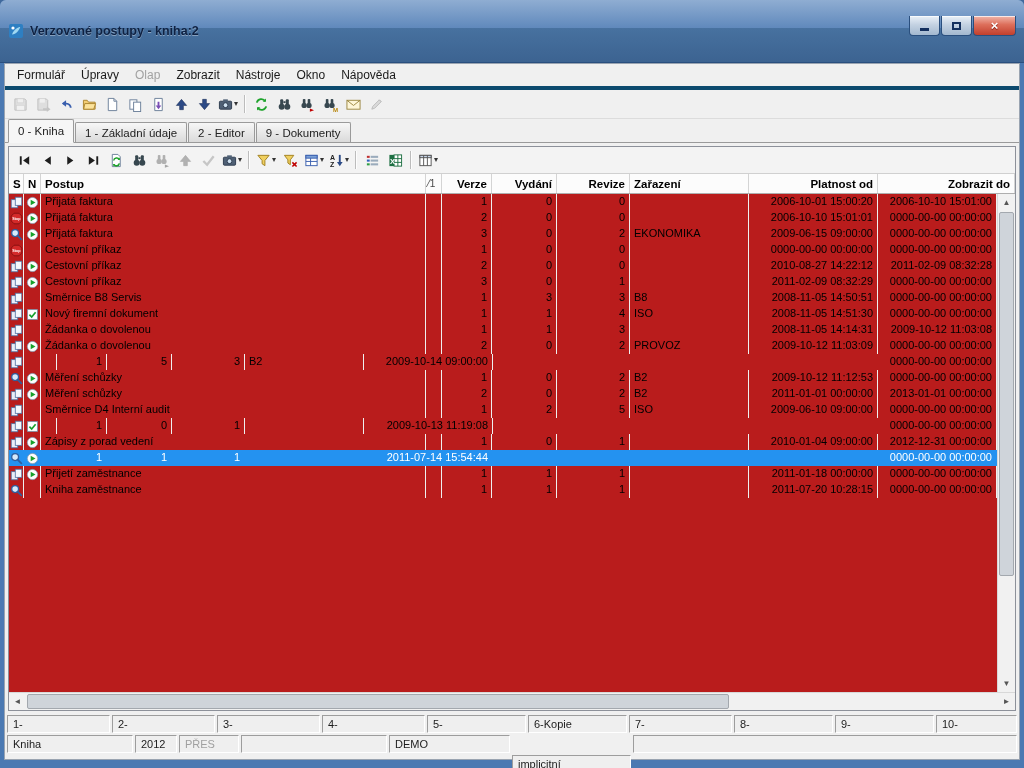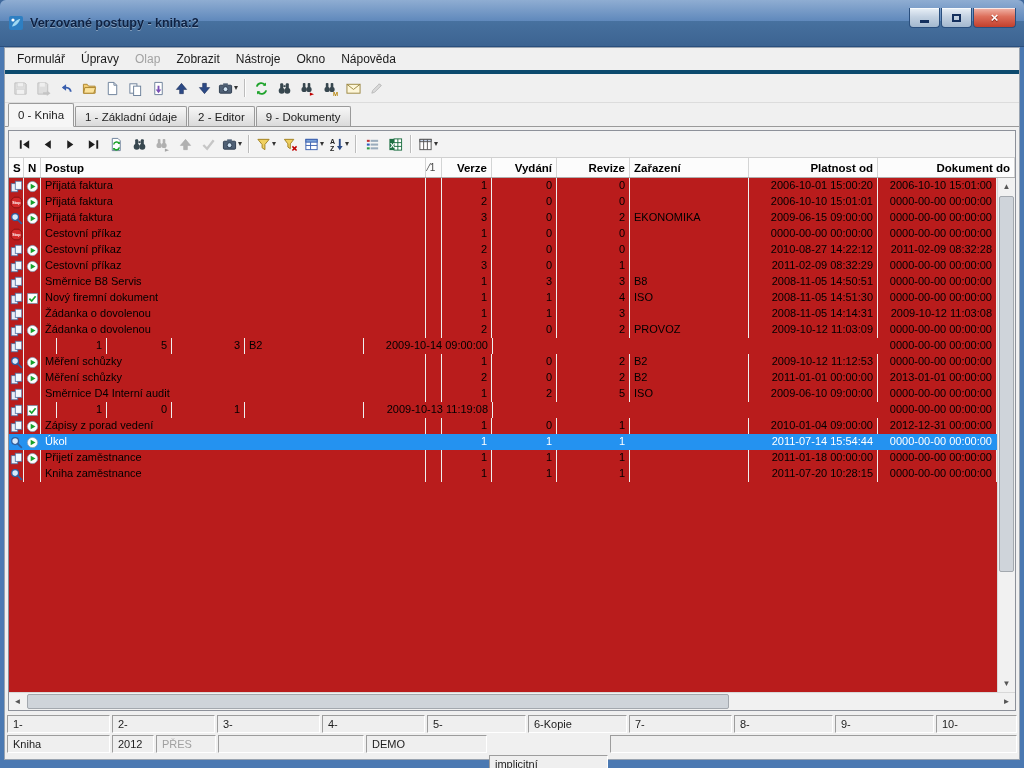--- a/index.html
+++ b/index.html
@@ -8,21 +8,21 @@
     font-family:"Liberation Sans","DejaVu Sans",sans-serif;
     background:#40699c;
   }
   .window{
     position:absolute;inset:0;display:flex;flex-direction:column;
     background:#4b79b2;border-radius:6px 6px 0 0;overflow:hidden;
   }
   
   .titlebar{
     height:30px;flex:0 0 30px;display:flex;align-items:center;gap:6px;
-    padding:8px 8px;background:linear-gradient(#8fadd2,#6089bc 45%,#47719f 46%,#3c6391);
+    padding:16px 8px;background:linear-gradient(#8fadd2,#6089bc 45%,#47719f 46%,#3c6391);
     border-bottom:1px solid #2a4f7e;
   }
   .app-icon{width:16px;height:16px;display:inline-flex;}
   .title-text{font-size:12.5px;font-weight:bold;color:#0e2142;text-shadow:0 1px 0 rgba(255,255,255,.35);}
   .caption-buttons{margin-left:auto;display:flex;gap:1px;align-self:flex-start;}
   .cap-btn{
     width:29px;height:19px;display:flex;align-items:center;justify-content:center;
     border:1px solid #2a4f7e;border-top:none;border-radius:0 0 4px 4px;
     background:linear-gradient(#eaf1f8,#c4d2e2 45%,#a3b8cf);
     box-shadow:inset 0 1px 0 rgba(255,255,255,.7);
@@ -439,21 +439,21 @@
         <div class="grid-header" id="grid-header">
             <div class="hcell a-left" style="width: 15px;">S</div>
             <div class="hcell a-left" style="width: 17px;">N</div>
             <div class="hcell a-left" style="width: 385px;">Postup</div>
             <div class="hcell a-left sortcell" style="width: 16px;">⁄1</div>
             <div class="hcell a-right" style="width: 50px;">Verze</div>
             <div class="hcell a-right" style="width: 65px;">Vydání</div>
             <div class="hcell a-right" style="width: 73px;">Revize</div>
             <div class="hcell a-left" style="width: 119px;">Zařazení</div>
             <div class="hcell a-right" style="width: 129px;">Platnost od</div>
-            <div class="hcell a-right" style="width: 112px;">Dokument do</div>
+            <div class="hcell a-right" style="width: 112px;">Zobrazit do</div>
           </div>
         <div class="grid-body-wrap">
           <div class="grid-body" id="grid-body">
               <div class="row">
                 <div class="cell a-left icon-cell" style="width: 15px;">
                   <span class="row-ic">
                     <svg viewBox="0 0 16 16" width="13" height="13" aria-hidden="true">
                       <rect x="1.5" y="4.5" width="8" height="10" fill="#e8eef8" stroke="#4f6fa0"></rect>
                       <rect x="6.5" y="1.5" width="8" height="10" fill="#f4f8fd" stroke="#4f6fa0"></rect>
                     </svg>
@@ -839,21 +839,20 @@
                   </span>
                 </div>
                 <div class="cell a-left icon-cell" style="width: 17px;">
                   <span class="row-ic">
                     <svg viewBox="0 0 16 16" width="13" height="13" aria-hidden="true">
                       <circle cx="8" cy="8" r="6.3" fill="#fdfdfd" stroke="#8fa3b8"></circle>
                       <path d="M5.8 4.6v6.8l5.9-3.4z" fill="#17a02b"></path>
                     </svg>
                   </span>
                 </div>
-                <div class="cell a-left" style="width: 385px;">Úkol</div>
                 <div class="cell a-left" style="width: 16px;"></div>
                 <div class="cell a-right" style="width: 50px;">1</div>
                 <div class="cell a-right" style="width: 65px;">1</div>
                 <div class="cell a-right" style="width: 73px;">1</div>
                 <div class="cell a-left" style="width: 119px;"></div>
                 <div class="cell a-right" style="width: 129px;">2011-07-14 15:54:44</div>
                 <div class="cell a-right" style="width: 112px;">0000-00-00 00:00:00</div>
               </div>
               <div class="row">
                 <div class="cell a-left icon-cell" style="width: 15px;">
@@ -926,21 +925,21 @@
           <div class="scell" style="width: 103px;">3-</div>
           <div class="scell" style="width: 103px;">4-</div>
           <div class="scell" style="width: 99px;">5-</div>
           <div class="scell" style="width: 99px;">6-Kopie</div>
           <div class="scell" style="width: 103px;">7-</div>
           <div class="scell" style="width: 99px;">8-</div>
           <div class="scell" style="width: 99px;">9-</div>
           <div class="scell flex">10-</div>
         </div>
       <div class="statusrow" id="status-row-2">
-          <div class="scell" style="width: 103px;">Kniha</div>
+          <div class="scell" style="width: 126px;">Kniha</div>
           <div class="scell" style="width: 42px;">2012</div>
           <div class="scell muted" style="width: 60px;">PŘES</div>
           <div class="scell" style="width: 146px;"></div>
           <div class="scell" style="width: 121px;">DEMO</div>
           <div class="scell" style="width: 119px; margin-top: 20px;">implicitní</div>
           <div class="scell flex"></div>
         </div>
     </div>
   </div>
 </div>

